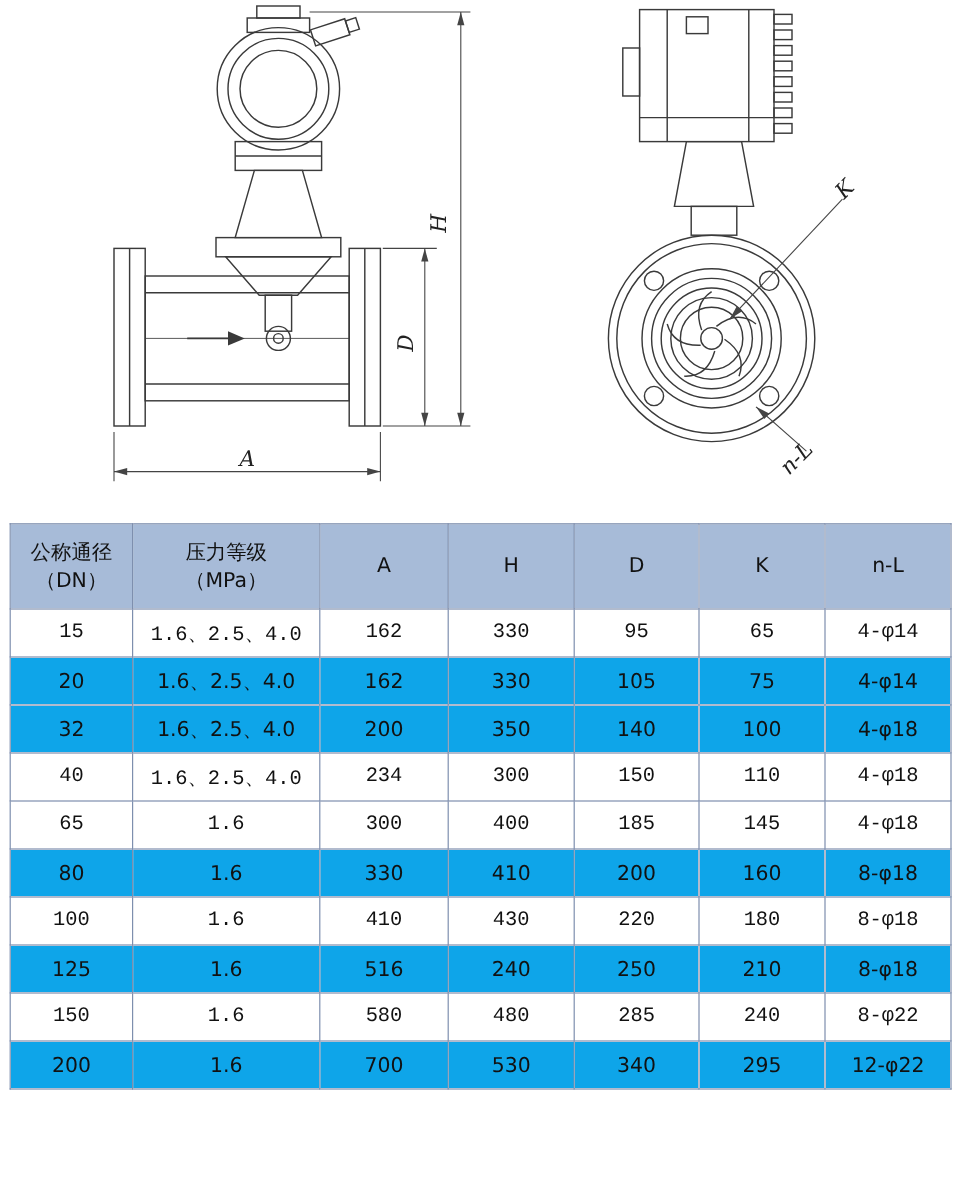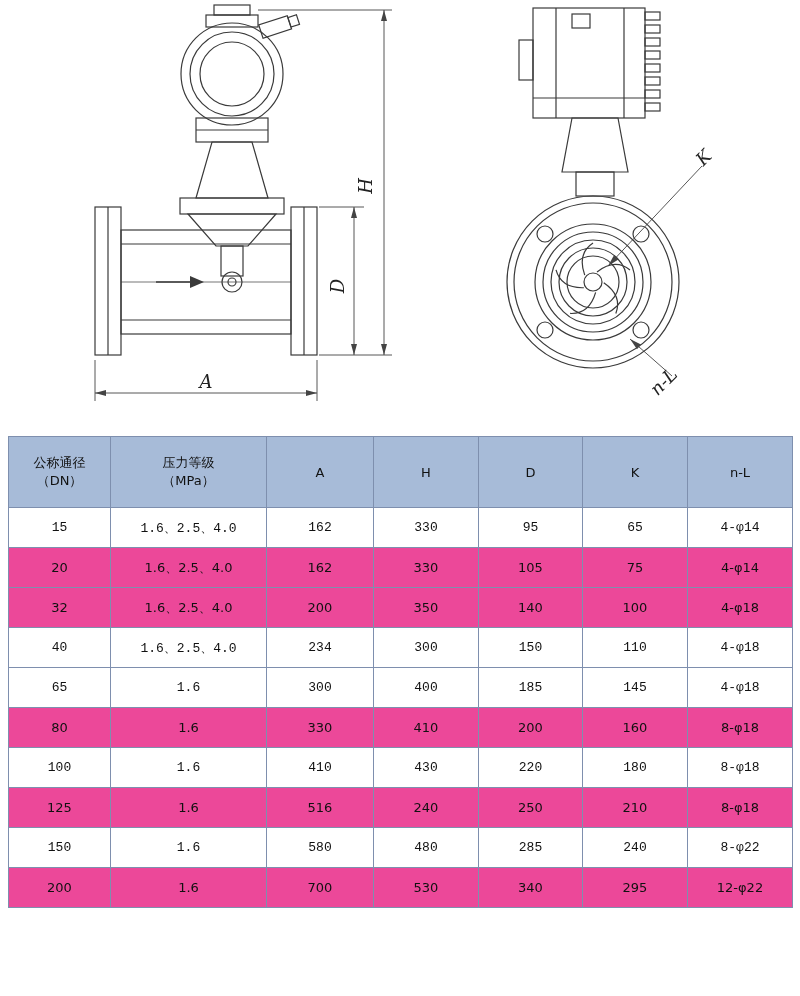--- a/index.html
+++ b/index.html
@@ -9,30 +9,30 @@
     color:#111111; overflow:hidden;
   }
   .drawing-area { width:800px; height:432px; }
   svg { display:block; }
   .dim-text {
     font-family:"DejaVu Serif","Liberation Serif",serif;
     font-style:italic; font-size:18px; fill:#222222;
   }
   table {
     border-collapse:collapse; table-layout:fixed;
-    width:784px; margin:4px 24px 0 8px; font-size:13px;
+    width:784px; margin:4px 24px 0 8px; font-size:17px;
   }
   th,td {
     border:1px solid #7e8fae; text-align:center;
     padding:0; overflow:hidden; white-space:nowrap;
   }
   thead th { background:#a7bbd8; height:70px; font-weight:400; }
   tbody td { height:39px; }
   tr.row-plain { background:#ffffff;font-family:Liberation Mono, monospace; }
-  tr.row-alt { background:#ec4899; }
+  tr.row-alt { background:#0ea5e9; }
 </style>
 </head>
 <body>
 
 <div class="drawing-area">
   <svg width="800" height="432" viewBox="0 0 800 432">
 
     <g stroke="#3a3a3a" fill="none" stroke-width="1.2">
 
       <rect x="214" y="5" width="36" height="10"></rect>

